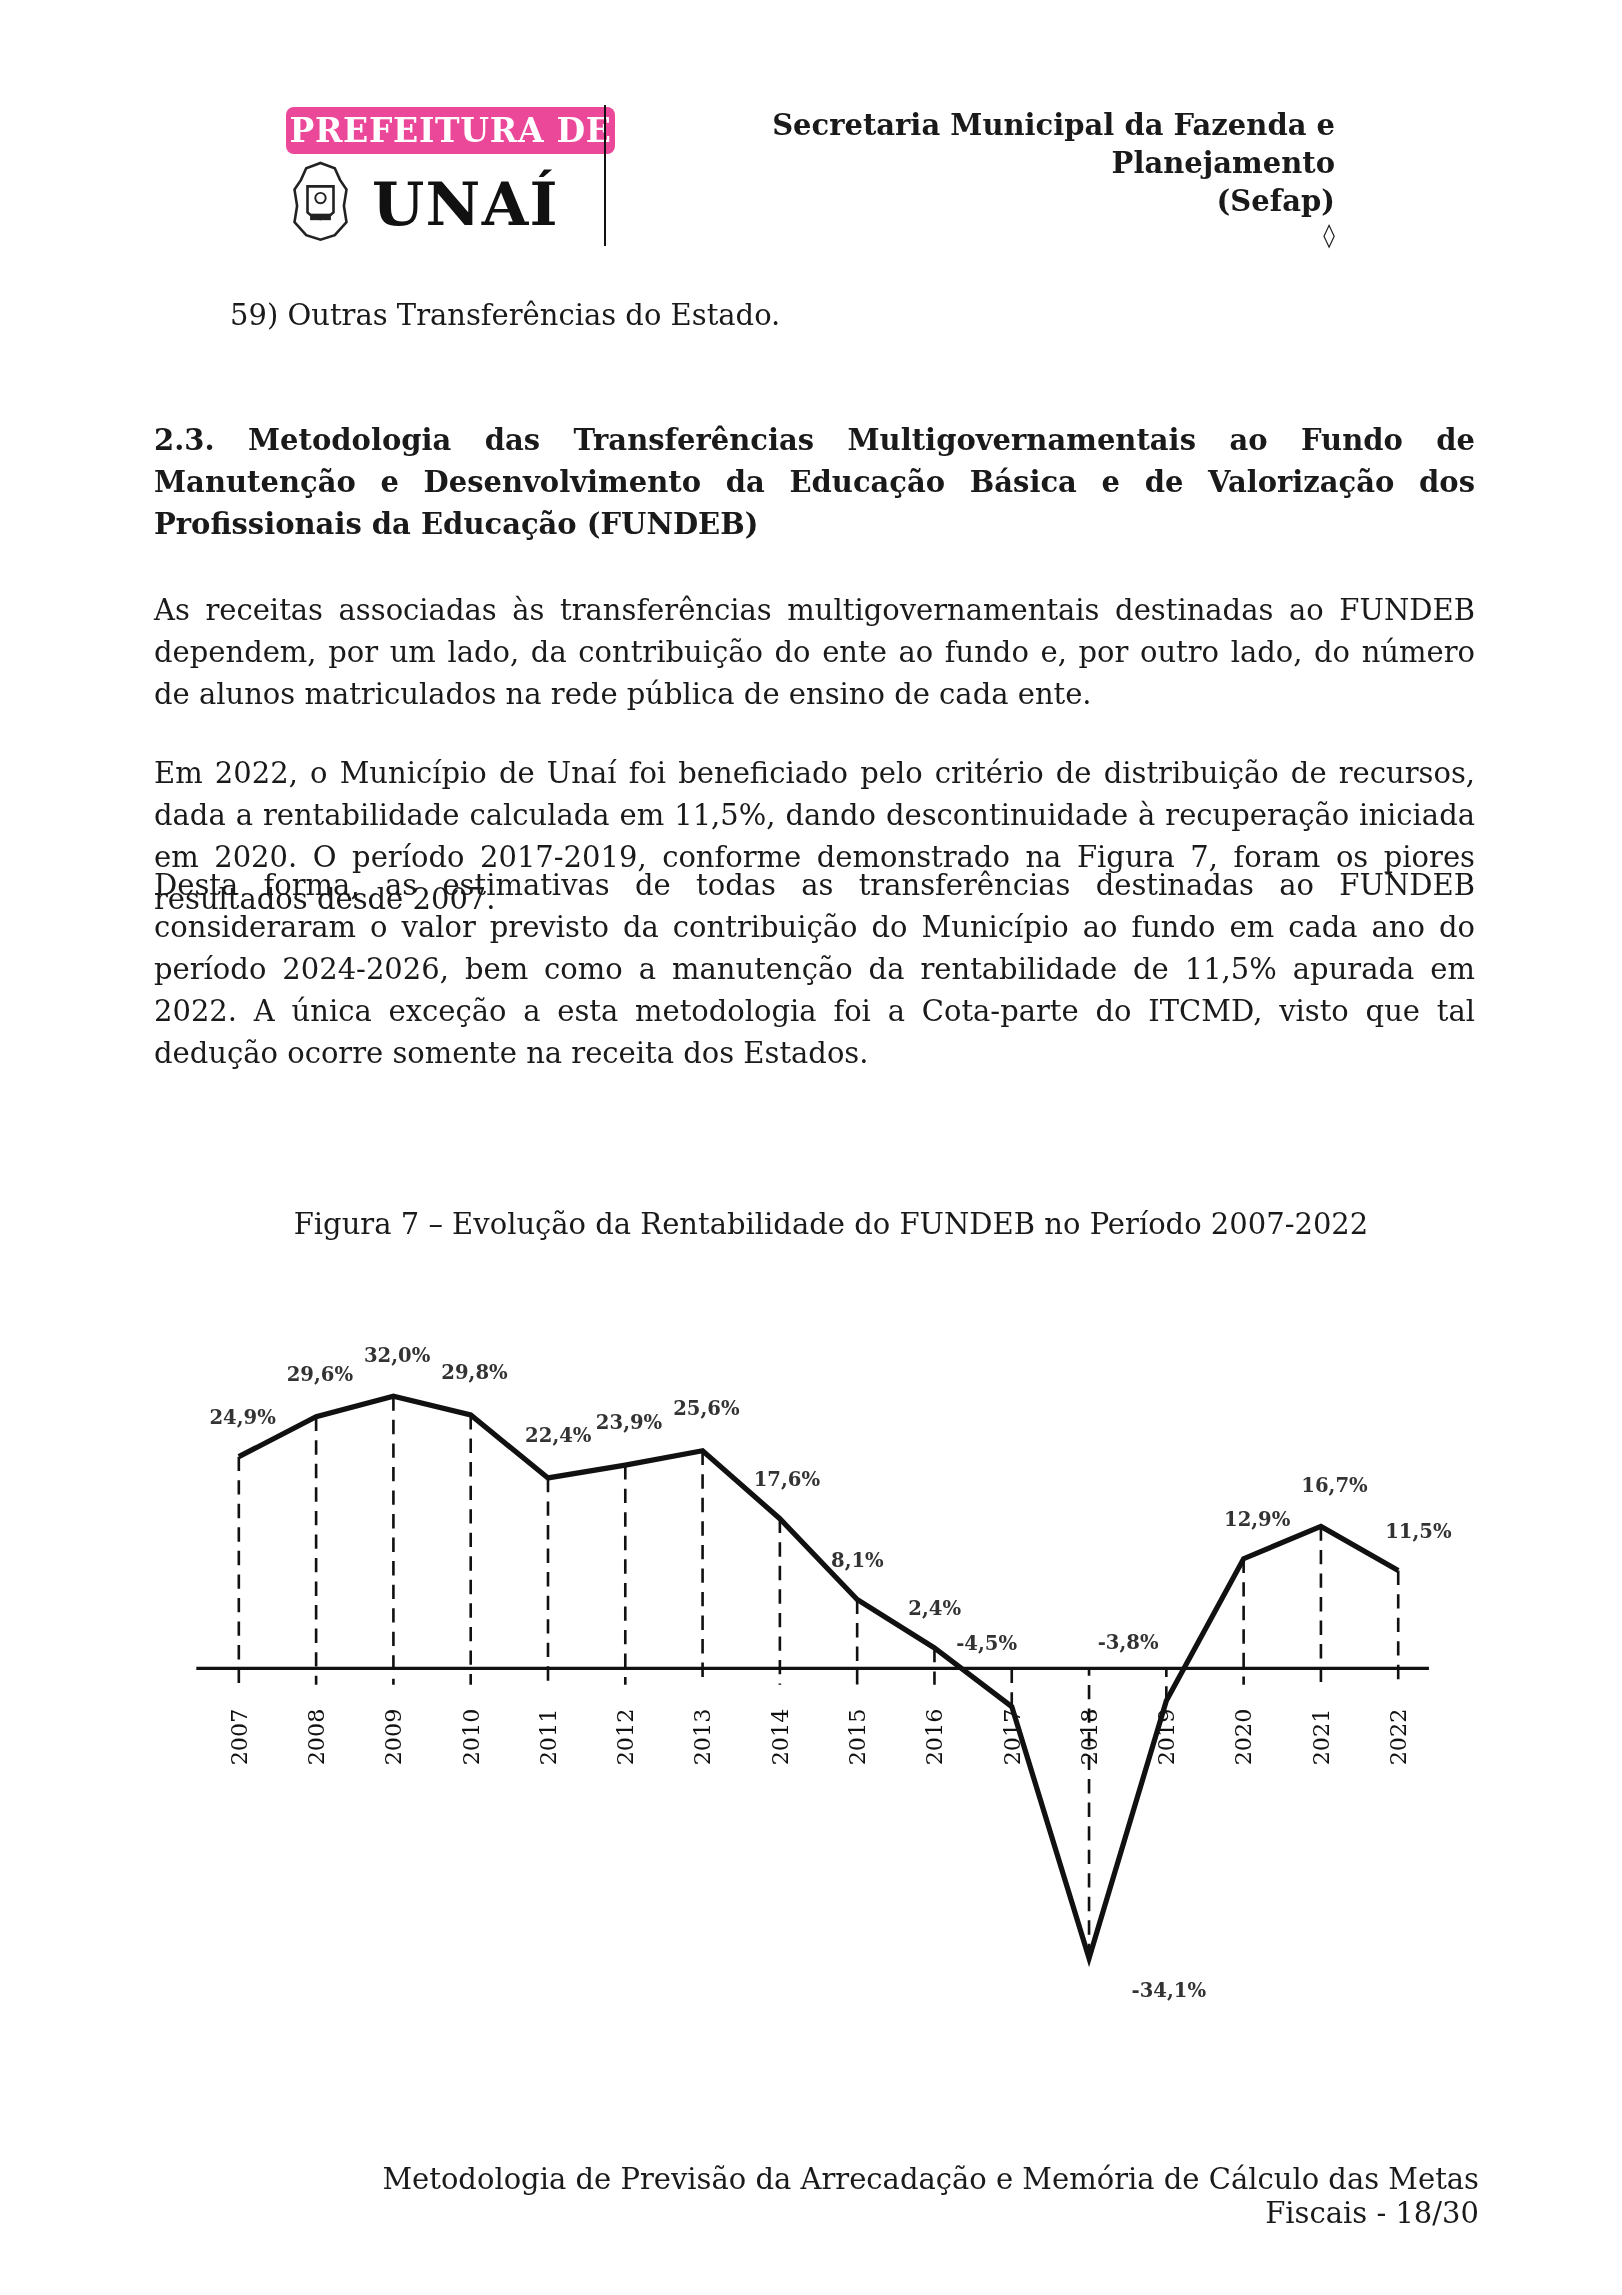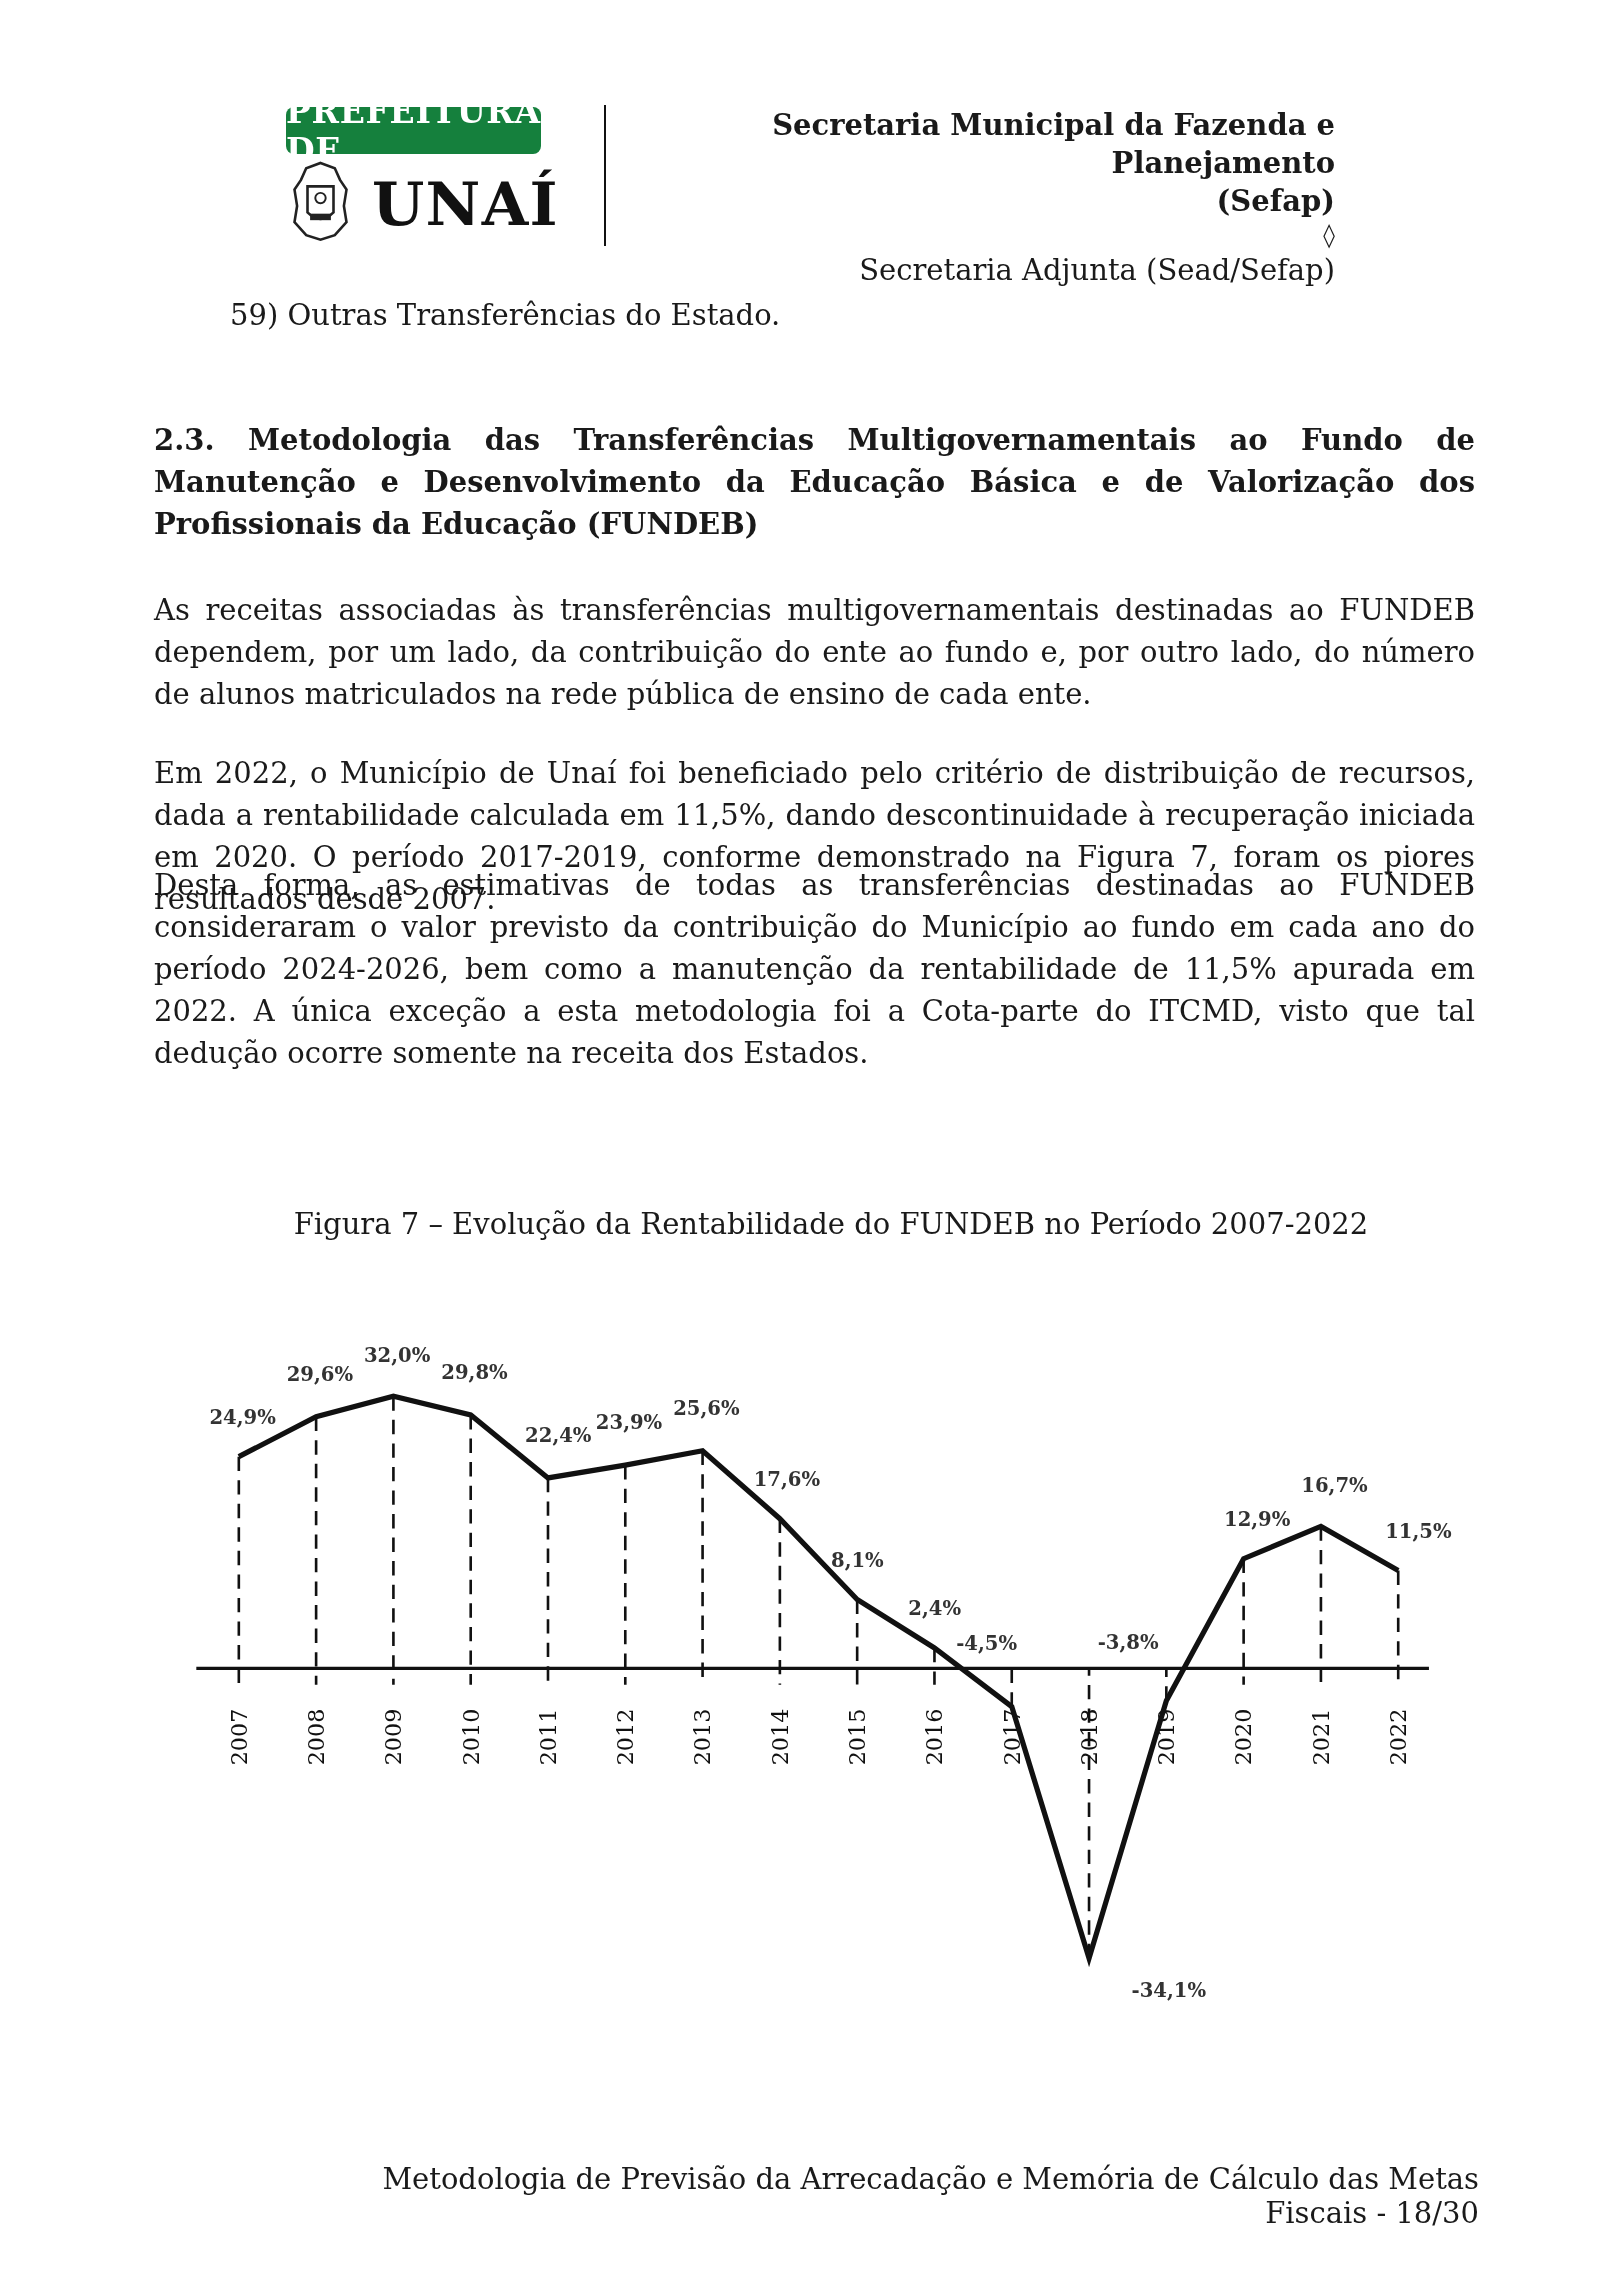--- a/index.html
+++ b/index.html
@@ -1,20 +1,20 @@
 <!DOCTYPE html>
 <html style="font-size:10.5px"><head>
 <meta charset="utf-8">
 <style>
   html, body { margin: 0; padding: 0; background: #ffffff; }
   body { width: 1622px; height: 2295px; position: relative; overflow: hidden;
          font-family: "DejaVu Serif", "Liberation Serif", serif; color: #1a1a1a; }
   .abs { position: absolute; }
   
-  .logo-top { left: 286px; top: 107px; width: 255px; height: 47px; background: #15803d; border-radius: 7.9px;
+  .logo-top { left: 286px; top: 107px; width: 329px; height: 47px; background: #ec4899; border-radius: 7.9px;
               color: #fff; font-family: "DejaVu Serif", serif; font-weight: bold; font-size: 33px;
               display: flex; align-items: center; justify-content: center; letter-spacing: 0.7px; }
   .crest { left: 288px; top: 160px; width: 65px; height: 82px; }
   .logo-unai { left: 372px; top: 165px; font-family: "DejaVu Serif", serif; font-weight: bold; font-size: 60px;
                line-height: 79px; color: #111; letter-spacing: 1.3px; }
   .hdr-sep { left: 604px; top: 105px; width: 2px; height: 141px; background: #111; }
   .hdr-right { left: 615px; top: 106px; width: 720px; text-align: right; }
   .hdr-title { font-weight: bold; font-size: 29px; line-height: 38px; }
   .hdr-diamond { font-size: 23.6px; line-height: 30px; }
   .hdr-sub { font-size: 29px; line-height: 41px; }
@@ -38,21 +38,20 @@
   <path d="M30 40 L70 40 L70 80 Q50 100 30 80 Z" fill="none" stroke="#222" stroke-width="4"></path>
   <rect x="34" y="82" width="32" height="10" fill="#222"></rect>
   <circle cx="50" cy="58" r="8" fill="none" stroke="#222" stroke-width="3"></circle>
 </svg>
 <div class="abs logo-unai">UNAÍ</div>
 <div class="abs hdr-sep"></div>
 <div class="abs hdr-right">
   <div class="hdr-title">Secretaria Municipal da Fazenda e Planejamento</div>
   <div class="hdr-title">(Sefap)</div>
   <div class="hdr-diamond">◊</div>
-  <div class="hdr-sub">Secretaria Adjunta (Sead/Sefap)</div>
 </div>
 
 <div class="abs item59">59) Outras Transferências do Estado.</div>
 <div class="abs text-block heading">2.3. Metodologia das Transferências Multigovernamentais ao Fundo de Manutenção e Desenvolvimento da Educação Básica e de Valorização dos Profissionais da Educação (FUNDEB)</div>
 <div class="abs text-block p1">As receitas associadas às transferências multigovernamentais destinadas ao FUNDEB dependem, por um lado, da contribuição do ente ao fundo e, por outro lado, do número de alunos matriculados na rede pública de ensino de cada ente.</div>
 <div class="abs text-block p2">Em 2022, o Município de Unaí foi beneficiado pelo critério de distribuição de recursos, dada a rentabilidade calculada em 11,5%, dando descontinuidade à recuperação iniciada em 2020. O período 2017-2019, conforme demonstrado na Figura 7, foram os piores resultados desde 2007.</div>
 <div class="abs text-block p3">Desta forma, as estimativas de todas as transferências destinadas ao FUNDEB consideraram o valor previsto da contribuição do Município ao fundo em cada ano do período 2024-2026, bem como a manutenção da rentabilidade de 11,5% apurada em 2022. A única exceção a esta metodologia foi a Cota-parte do ITCMD, visto que tal dedução ocorre somente na receita dos Estados.</div>
 
 <div class="abs caption">Figura 7 – Evolução da Rentabilidade do FUNDEB no Período 2007-2022</div>
 

